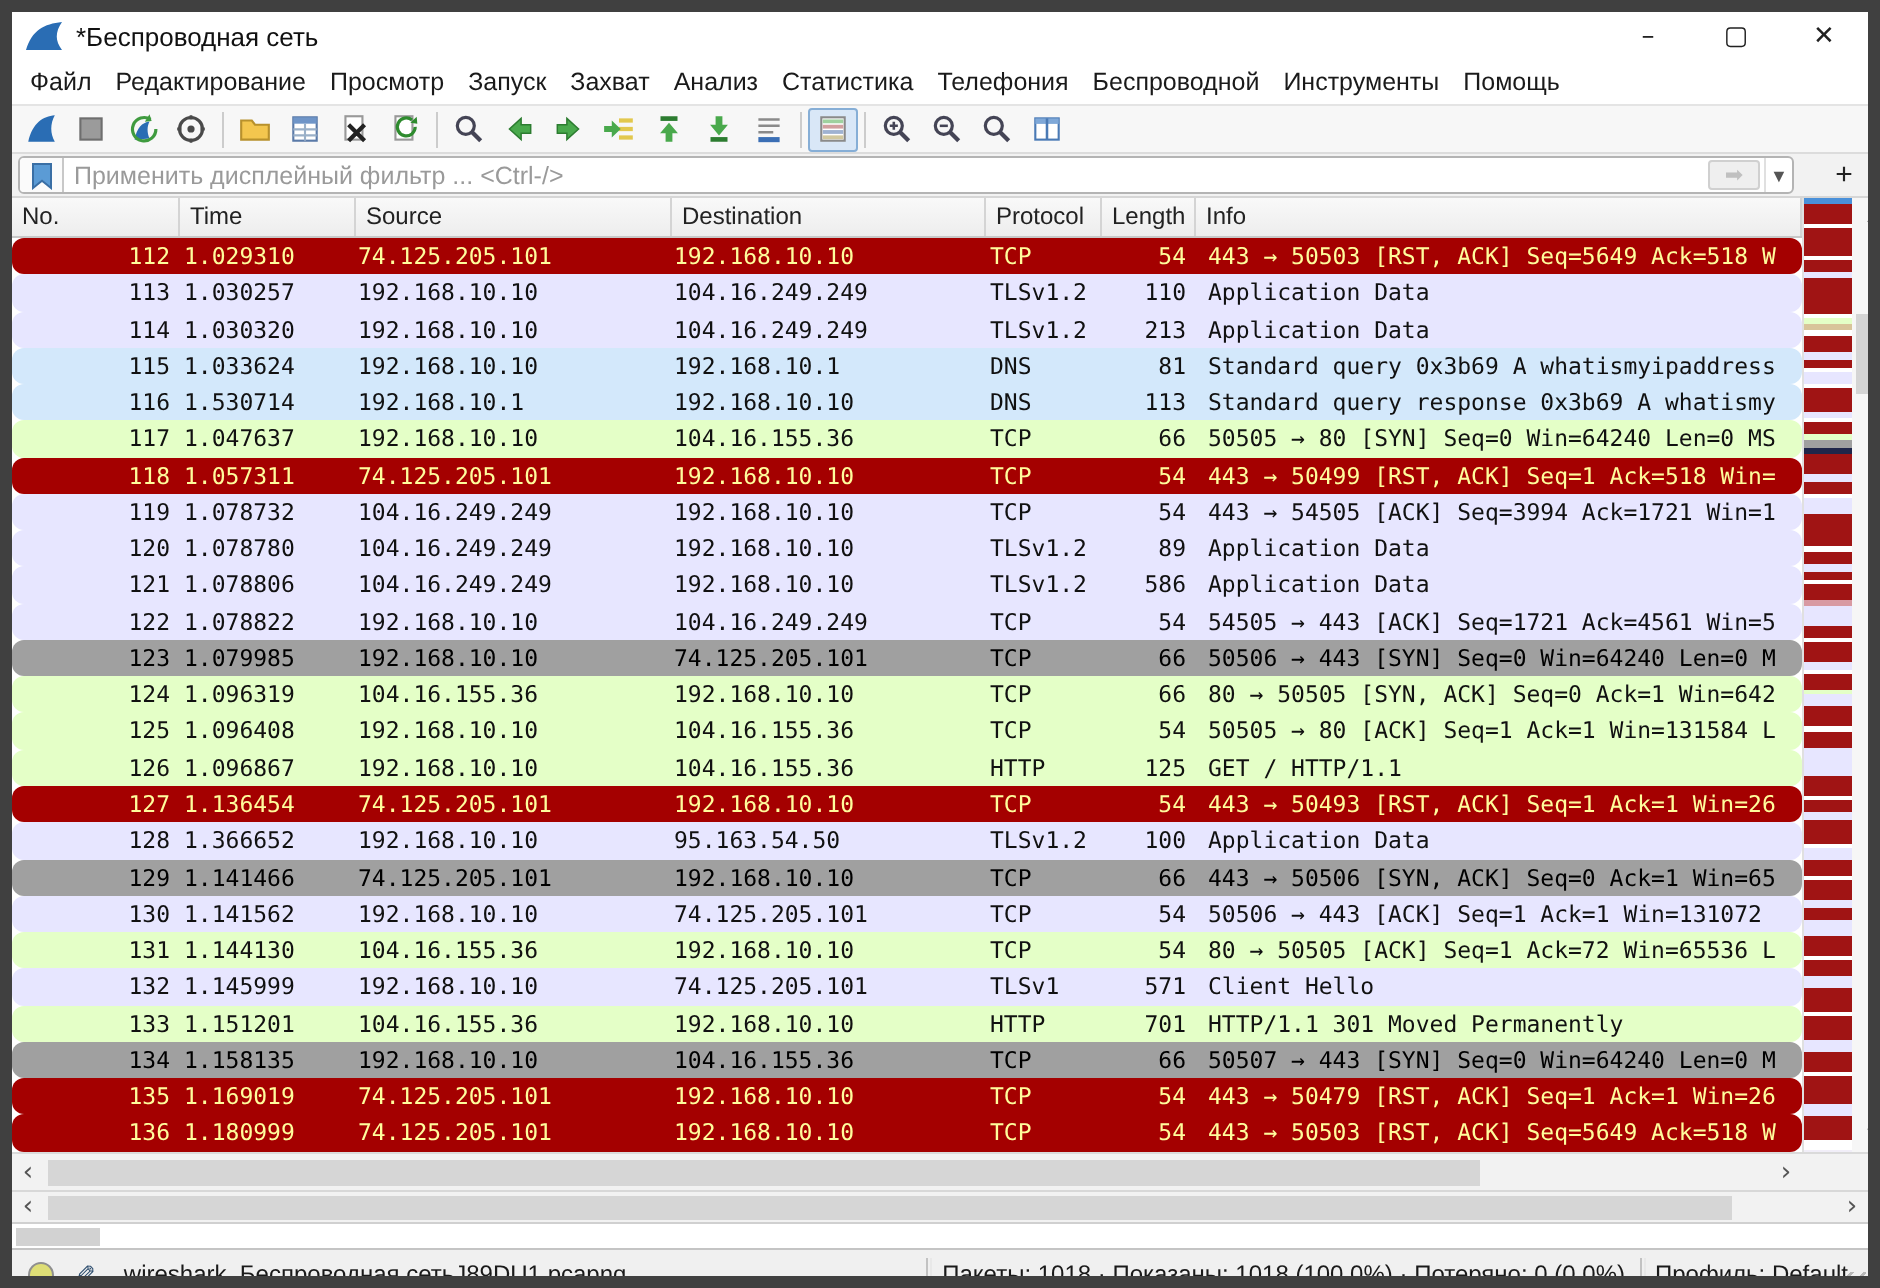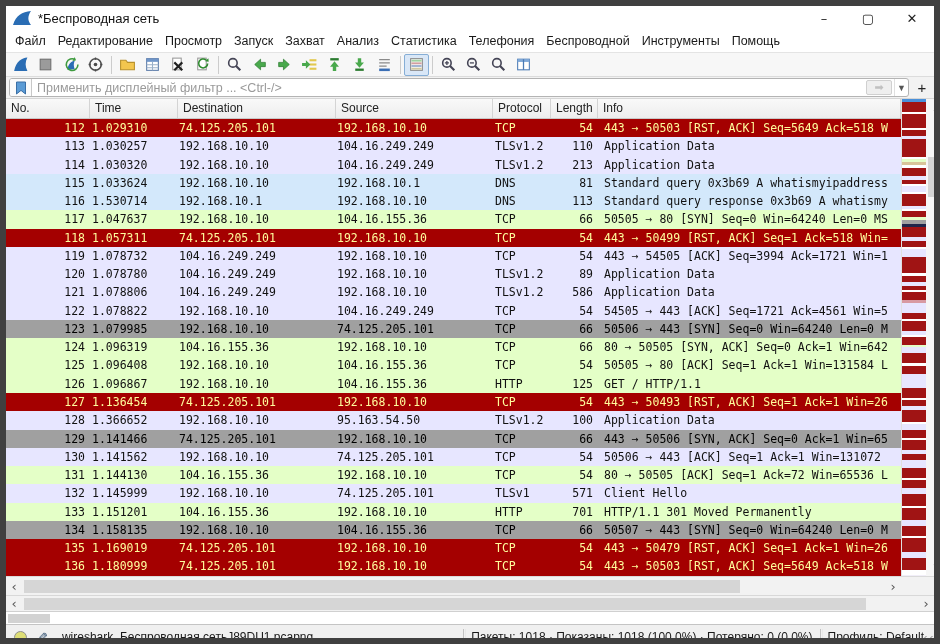--- a/index.html
+++ b/index.html
@@ -18,37 +18,37 @@
   .menu-item { font-size:12.5px; color:#1a1a1a; padding:0 6px; height:100%; display:flex; align-items:center; }
 
   
   .toolbar { position:absolute; left:0; top:47px; width:100%; height:24px; background:#f7f7f7; border-bottom:1px solid #dcdcdc; display:flex; align-items:center; padding-left:2px; }
   .tbtn { width:25px; height:22px; display:flex; align-items:center; justify-content:center; border:1px solid transparent; border-radius:2px; }
   .tbtn.active { background:#d9e7f7; border-color:#86aed6; }
   .tbtn svg { width:17px; height:17px; }
   .tsep { width:1px; height:18px; background:#cccccc; margin:0 3px; }
 
   
-  .filterbar { position:absolute; left:0; top:71px; width:100%; height:22px; background:#f2f2f2; border-bottom:1px solid #d6d6d6; display:flex; align-items:center; padding:1px 3px; }
+  .filterbar { position:absolute; left:0; top:71px; width:100%; height:22px; background:#f2f2f2; border-bottom:1px solid #d6d6d6; display:flex; align-items:center; padding:1px 3px;gap:12px; }
   .filter-box { display:flex; align-items:center; flex:1; height:19px; background:#ffffff; border:1px solid #b4b4b4; border-radius:3px; overflow:hidden; }
   .bookmark-btn { width:22px; height:100%; border-right:1px solid #c8c8c8; display:flex; align-items:center; justify-content:center; background:#fbfbfb; }
   .bookmark-btn svg { width:12px; height:14px; }
   .filter-input { flex:1; border:none; outline:none; font-size:12.5px; color:#333; padding:0 5px; height:100%; font-family:"Liberation Sans", sans-serif; }
   .filter-input::placeholder { color:#9a9a9a; }
   .apply-btn { width:26px; height:15px; margin-right:2px; background:#efefef; border:1px solid #d0d0d0; border-radius:2px; display:flex; align-items:center; justify-content:center; color:#c0c0c0; font-size:11px; }
   .caret-btn { width:14px; height:100%; display:flex; align-items:center; justify-content:center; color:#555; font-size:9px; border-left:1px solid #e0e0e0; }
   .plus-btn { width:18px; height:19px; margin-left:4px; display:flex; align-items:center; justify-content:center; font-size:15px; color:#222; }
 
   
   .packet-area { position:absolute; left:0; top:93px; width:100%; height:477px; background:#ffffff; }
   .grid-cols { display:grid; grid-template-columns:84px 88px 158px 157px 58px 47px 1fr; }
   .col-header { position:absolute; left:0; top:0; width:895px; height:20px; background:linear-gradient(#f9f9f9,#ededed); border-bottom:1px solid #c8c8c8; font-size:12px; color:#222; }
   .col-header .hcell { border-right:1px solid #d4d4d4; padding:2px 0 0 5px; white-space:nowrap; overflow:hidden; }
   .rows { position:absolute; left:0; top:20px; width:895px; height:457px; overflow:hidden; font-family:"DejaVu Sans Mono", monospace; font-size:11.5px; }
-  .prow { height:18.28px; line-height:18.28px; color:#111; }
+  .prow { height:18.28px; line-height:18.28px; color:#111;border-radius:6px; }
   .prow > div { white-space:nowrap; overflow:hidden; }
   .c-no { text-align:right; padding-right:5px; }
   .c-time { padding-left:2px; }
   .c-src { padding-left:1px; }
   .c-dst { padding-left:1px; }
   .c-proto { padding-left:2px; }
   .c-len { text-align:right; padding-right:5px; }
   .c-info { padding-left:6px; }
   .row-bad  { background:#A40000; color:#FFFC9C; }
   .row-tcp  { background:#E7E6FF; }
@@ -268,22 +268,22 @@
       <div class="apply-btn">➡</div>
       <div class="caret-btn">▼</div>
     </div>
     <div class="plus-btn">+</div>
   </div>
 
   <div class="packet-area">
     <div class="col-header grid-cols" id="col-header">
         <div class="hcell">No.</div>
         <div class="hcell">Time</div>
+        <div class="hcell">Source</div>
         <div class="hcell">Destination</div>
-        <div class="hcell">Source</div>
         <div class="hcell">Protocol</div>
         <div class="hcell">Length</div>
         <div class="hcell">Info</div>
       </div>
     <div class="rows" id="rows">
         <div class="prow grid-cols row-bad">
           <div class="c-no">112</div>
           <div class="c-time">1.029310</div>
           <div class="c-src">74.125.205.101</div>
           <div class="c-dst">192.168.10.10</div>

